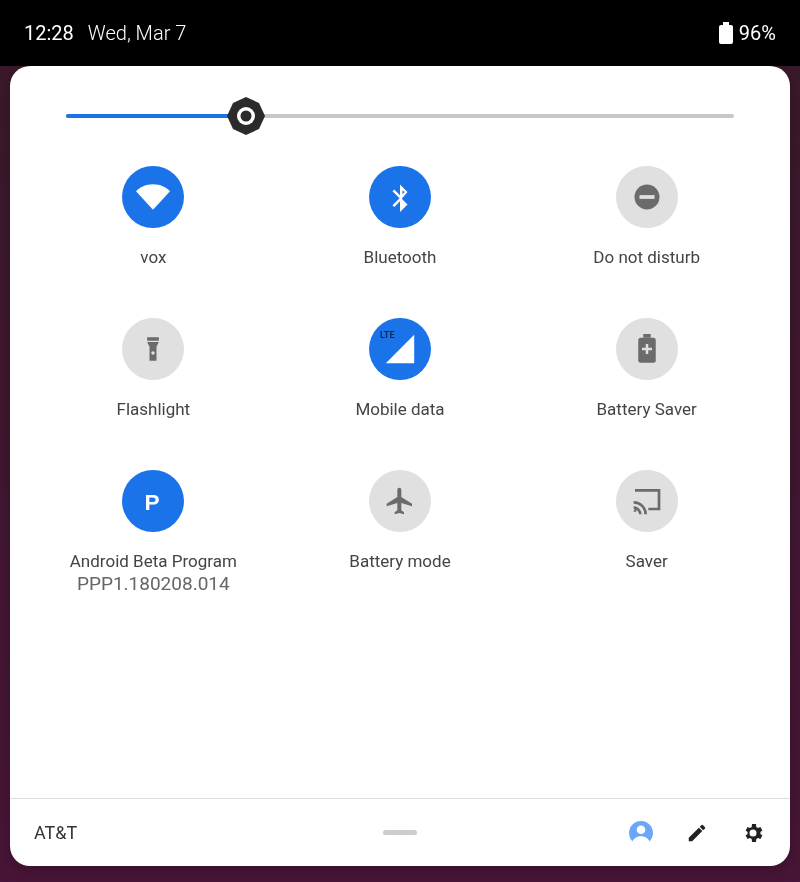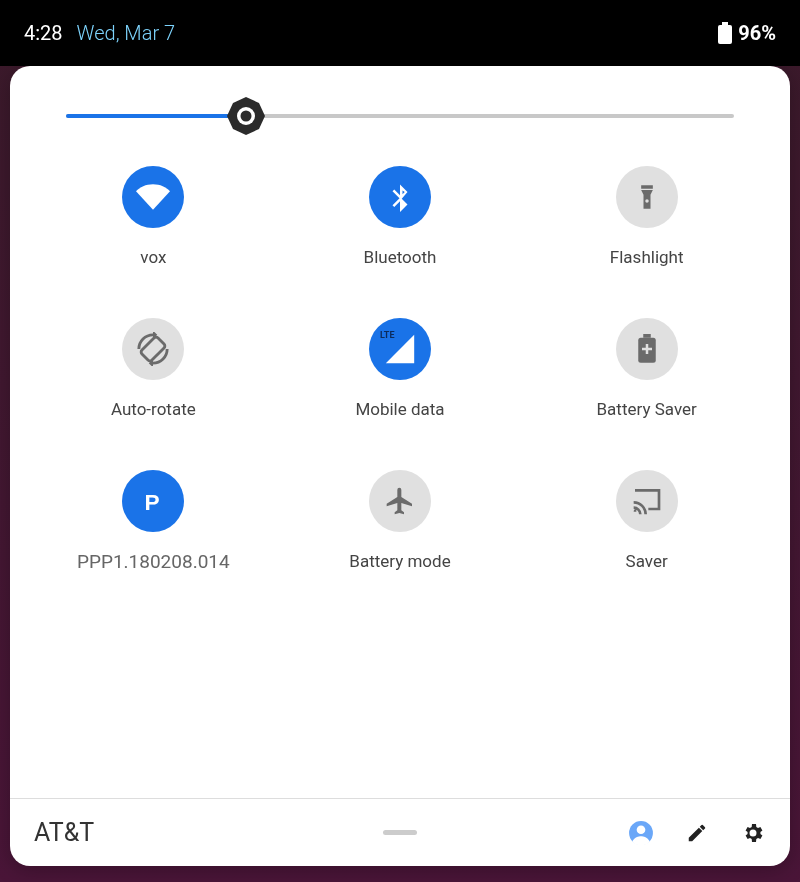--- a/index.html
+++ b/index.html
@@ -10,23 +10,23 @@
     background: #000;
     color: #fff;
     height: 66px;
     width: 100%;
     display: flex;
     align-items: center;
     padding: 0 24px;
     font-size: 20px;
   }
   .statusbar .time { font-weight: 400; margin-right: 14px; }
-  .statusbar .date { font-weight: 300; color: #7dd3fc; }
+  .statusbar .date { font-weight: 300; color: #ffffff; }
   .statusbar .spacer { flex: 1; }
-  .statusbar .batt { display: flex; align-items: center; gap: 6px; font-weight: 700; }
+  .statusbar .batt { display: flex; align-items: center; gap: 6px; font-weight: 400; }
 
   .panel {
     position: absolute;
     top: 66px;
     left: 10px;
     right: 10px;
     background: #fff;
     border-radius: 20px;
     box-shadow: 0 4px 20px rgba(0,0,0,.25);
     padding-top: 20px;
@@ -96,34 +96,34 @@
   .tile-sub { font-size: 19px; color: #666; }
 
   .footer {
     margin-top: auto;
     border-top: 1px solid #ddd;
     height: 68px;
     display: flex;
     align-items: center;
     padding: 0 24px;
   }
-  .carrier { font-size: 25px; color: #333; }
+  .carrier { font-size: 18px; color: #333; }
   .footer .spacer { flex: 1; }
   .footer .handle {
     width: 34px; height: 5px; background: #ccc; border-radius: 3px;
     position: absolute; left: 50%; transform: translateX(-50%);
   }
   .footer-icons { display: flex; gap: 30px; align-items: center; }
   .footer-icon { width: 26px; height: 26px; cursor: pointer; display:flex; align-items:center; justify-content:center; }
 </style>
 </head>
 <body>
 
 <div class="statusbar">
-  <span class="time">4:28</span>
+  <span class="time">12:28</span>
   <span class="date">Wed, Mar 7</span>
   <span class="spacer"></span>
   <span class="batt">
     <svg width="14" height="22" viewBox="0 0 14 22">
       <rect x="4" y="0" width="6" height="3" fill="#fff"></rect>
       <rect x="0" y="3" width="14" height="19" rx="2" fill="#fff"></rect>
     </svg>
     <span>96%</span>
   </span>
 </div>
@@ -156,41 +156,39 @@
 
     <div class="tile">
       <div class="tile-icon on">
         <svg width="30" height="30" viewBox="0 0 24 24">
             <path fill="#fff" d="M12 2v8.6L7.4 6 6 7.4 11.6 13 6 18.6 7.4 20 12 15.4V24l6-6-4.6-4.6L18 8l-6-6zm2 4.8L15.8 8 14 9.8V6.8zm0 10.4L15.8 16 14 14.2v3z"></path>
           </svg>
       </div>
       <div class="tile-label">Bluetooth</div>
     </div>
 
+    <div class="tile">
+      <div class="tile-icon off">
+        <svg width="30" height="30" viewBox="0 0 24 24">
+            <circle cx="12" cy="12" r="10" fill="#6b6b6b"></circle>
+            <rect x="6" y="10.5" width="12" height="3" fill="#e0e0e0"></rect>
+          </svg>
+      </div>
+      <div class="tile-label">Do not disturb</div>
+    </div>
 
     <div class="tile">
       <div class="tile-icon off">
         <svg width="28" height="28" viewBox="0 0 24 24">
             <path fill="#6b6b6b" d="M7 2h10v3H7V2zm0 4h10l-2 4v12H9V10L7 6zm5 8a1.5 1.5 0 100 3 1.5 1.5 0 000-3z"></path>
           </svg>
       </div>
       <div class="tile-label">Flashlight</div>
     </div>
 
-    <div class="tile">
-      <div class="tile-icon off">
-        <svg width="34" height="34" viewBox="0 0 24 24">
-            <g transform="rotate(45 12 12)">
-              <rect x="7" y="4" width="10" height="16" rx="2" fill="none" stroke="#6b6b6b" stroke-width="2"></rect>
-            </g>
-            <path fill="#6b6b6b" d="M3 12a9 9 0 019-9v2l3-3-3-3v2A11 11 0 001 12h2zm18 0a9 9 0 01-9 9v-2l-3 3 3 3v-2a11 11 0 0011-11h-2z"></path>
-          </svg>
-      </div>
-      <div class="tile-label">Auto-rotate</div>
-    </div>
 
     <div class="tile">
       <div class="tile-icon on" style="position:relative">
         <svg width="34" height="34" viewBox="0 0 24 24">
             <path fill="#fff" d="M2 22L22 2v20H2z"></path>
           </svg>
         <span style="position:absolute;top:12px;left:11px;font-size:9px;font-weight:bold;color:#0b2b5c">LTE</span>
       </div>
       <div class="tile-label">Mobile data</div>
     </div>
@@ -206,20 +204,21 @@
       </div>
       <div class="tile-label">Battery Saver</div>
     </div>
 
     <div class="tile">
       <div class="tile-icon on">
         <svg width="34" height="34" viewBox="0 0 24 24">
             <text x="6" y="18" font-size="16" font-weight="bold" fill="#fff" font-family="Arial">P</text>
           </svg>
       </div>
+      <div class="tile-label">Android Beta Program</div>
       <div class="tile-sub">PPP1.180208.014</div>
     </div>
 
     <div class="tile">
       <div class="tile-icon off">
         <svg width="32" height="32" viewBox="0 0 24 24">
             <path fill="#6b6b6b" d="M21 16v-2l-8-5V3.5a1.5 1.5 0 00-3 0V9l-8 5v2l8-2.5V19l-2 1.5V22l3.5-1 3.5 1v-1.5L13 19v-5.5l8 2.5z"></path>
           </svg>
       </div>
       <div class="tile-label">Battery mode</div>

